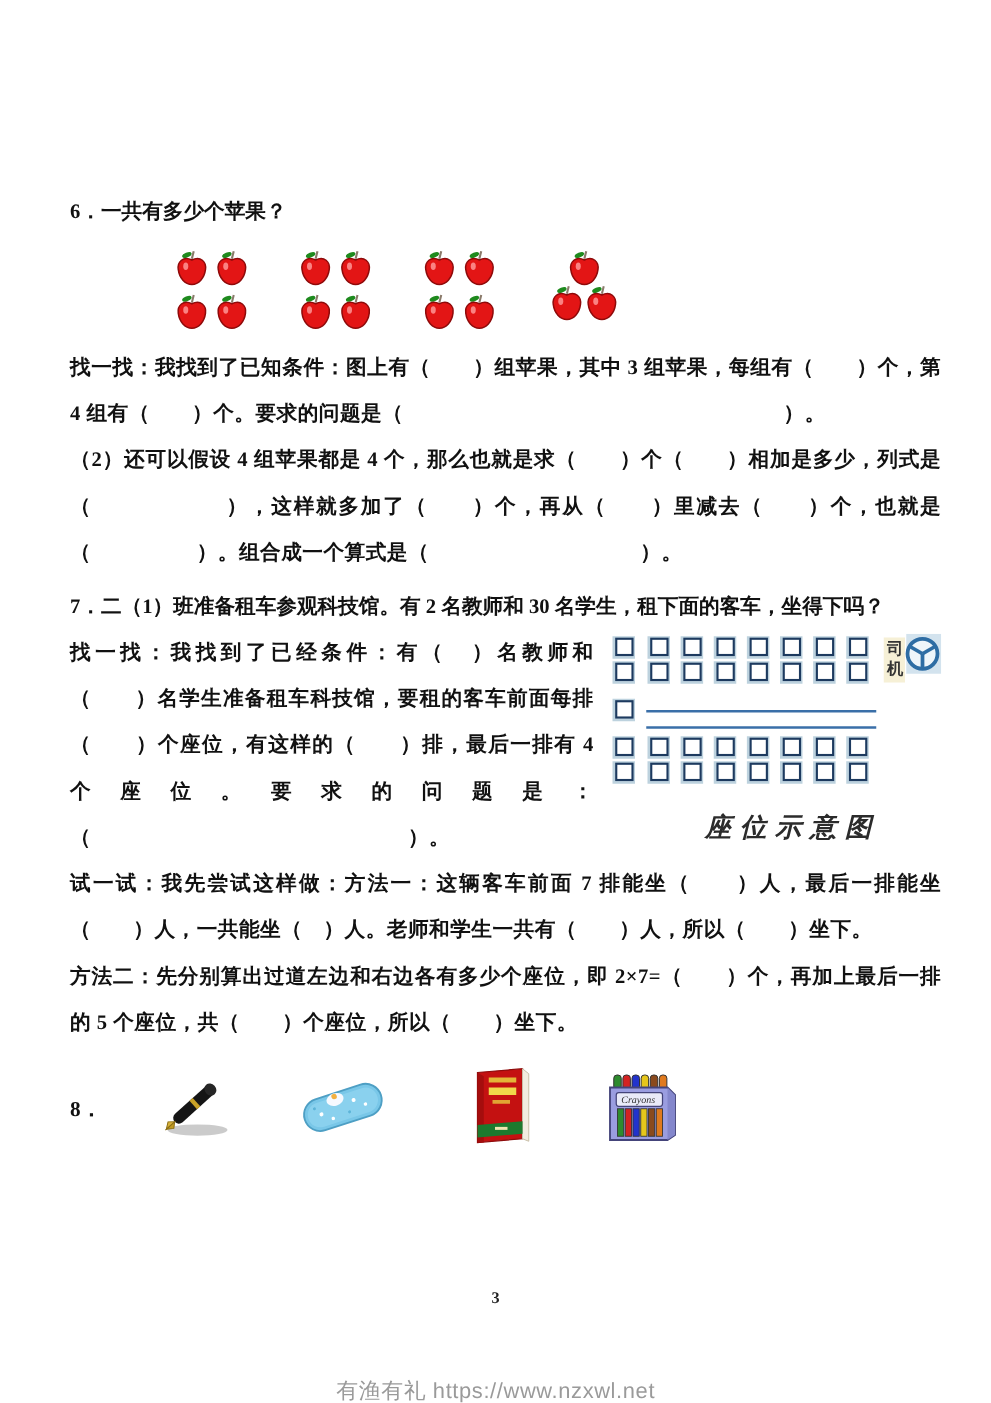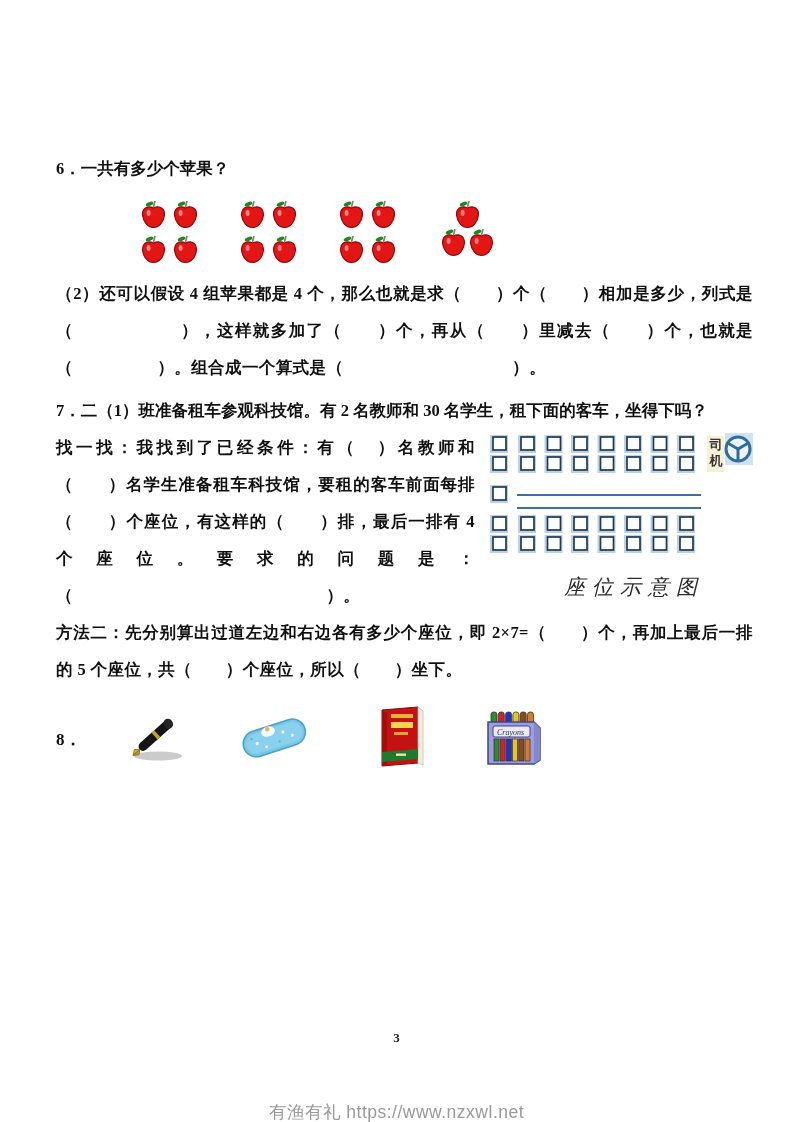--- a/index.html
+++ b/index.html
@@ -28,21 +28,21 @@
   .apple-group.tri .top{display:flex;justify-content:center;margin-bottom:-2px;}
   .apple-group.tri .bottom{display:flex;justify-content:center;gap:1px;}
   
   .bus-figure{
     float:right;
     width:266px;
     margin:4px 0 4px 12px;
   }
   .bus-caption{
     font-size:21px;
-    font-weight:400;
+    font-weight:700;
     letter-spacing:7px;
     color:#2b2b2b;
     text-align:center;
     padding-left:28px;
     margin-top:4px;
     font-style:italic;
   }
   .clear{clear:both;}
   .q7-block{margin-top:6px;}
   
@@ -170,20 +170,21 @@
           <svg width="27" height="30" viewBox="0 0 27 30">
   <path d="M13.5 8 L15 2" stroke="#8a7a6a" stroke-width="1.7" fill="none"></path>
   <ellipse cx="9.5" cy="5" rx="4" ry="1.9" fill="#1e8a1e" transform="rotate(-22 9.5 5)"></ellipse>
   <path d="M13.5 9 C6.5 5.5, 1.8 10.5, 2.6 16.5 C3.5 23.5, 8 28.5, 13.5 28.5 C19 28.5, 23.5 23.5, 24.4 16.5 C25.2 10.5, 20.5 5.5, 13.5 9 Z" fill="#e31515" stroke="#8f0a0a" stroke-width="1.2"></path>
   <ellipse cx="8.6" cy="14" rx="2" ry="3" fill="#ff9d9d" opacity="0.8"></ellipse>
 </svg>
         </div>
       </div>
     </div>
 
+  <p class="para">找一找：我找到了已知条件：图上有（　　）组苹果，其中 3 组苹果，每组有（　　）个，第 4 组有（　　）个。要求的问题是（　　　　　　　　　　　　　　　　　　）。</p>
   <p class="para">（2）还可以假设 4 组苹果都是 4 个，那么也就是求（　　）个（　　）相加是多少，列式是（　　　　　　），这样就多加了（　　）个，再从（　　）里减去（　　）个，也就是（　　　　　）。组合成一个算式是（　　　　　　　　　　）。</p>
 
   <div class="q7-block">
     <p class="q-title">7．二（1）班准备租车参观科技馆。有 2 名教师和 30 名学生，租下面的客车，坐得下吗？</p>
 
     <div class="bus-figure">
       <svg width="266" height="132" viewBox="0 0 266 132">
         <g id="seats-group">
             <rect x="3" y="2" width="18" height="18" fill="#bdd2de"></rect>
             <rect x="6" y="4" width="13" height="13" fill="#ffffff" stroke="#1d3a5f" stroke-width="1.7"></rect>
@@ -261,20 +262,21 @@
           <circle cx="251" cy="16" r="12" fill="#eef5fa" stroke-width="3" stroke="#2e6da4"></circle>
           <line x1="251" y1="16" x2="251" y2="28" stroke-width="3" stroke="#2e6da4"></line>
           <line x1="251" y1="16" x2="240.6" y2="10" stroke-width="3" stroke="#2e6da4"></line>
           <line x1="251" y1="16" x2="261.4" y2="10" stroke-width="3" stroke="#2e6da4"></line>
         </g>
       </svg>
       <div class="bus-caption">座位示意图</div>
     </div>
 
     <p class="para">找一找：我找到了已经条件：有（　）名教师和（　　）名学生准备租车科技馆，要租的客车前面每排（　　）个座位，有这样的（　　）排，最后一排有 4 个座位。要求的问题是：（　　　　　　　　　　　　　　　）。</p>
+    <p class="para clear">试一试：我先尝试这样做：方法一：这辆客车前面 7 排能坐（　　）人，最后一排能坐（　　）人，一共能坐（　）人。老师和学生一共有（　　）人，所以（　　）坐下。</p>
     <p class="para">方法二：先分别算出过道左边和右边各有多少个座位，即 2×7=（　　）个，再加上最后一排的 5 个座位，共（　　）个座位，所以（　　）坐下。</p>
   </div>
 
   <div class="item8-row">
     <span class="item8-num">8．</span>
 
     <span class="im im-pen">
       <svg width="62" height="56" viewBox="0 0 62 56">
         <ellipse cx="34" cy="47" rx="24" ry="4.5" fill="#b9b9b9" opacity="0.75"></ellipse>
         <g transform="rotate(-42 31 26)">

